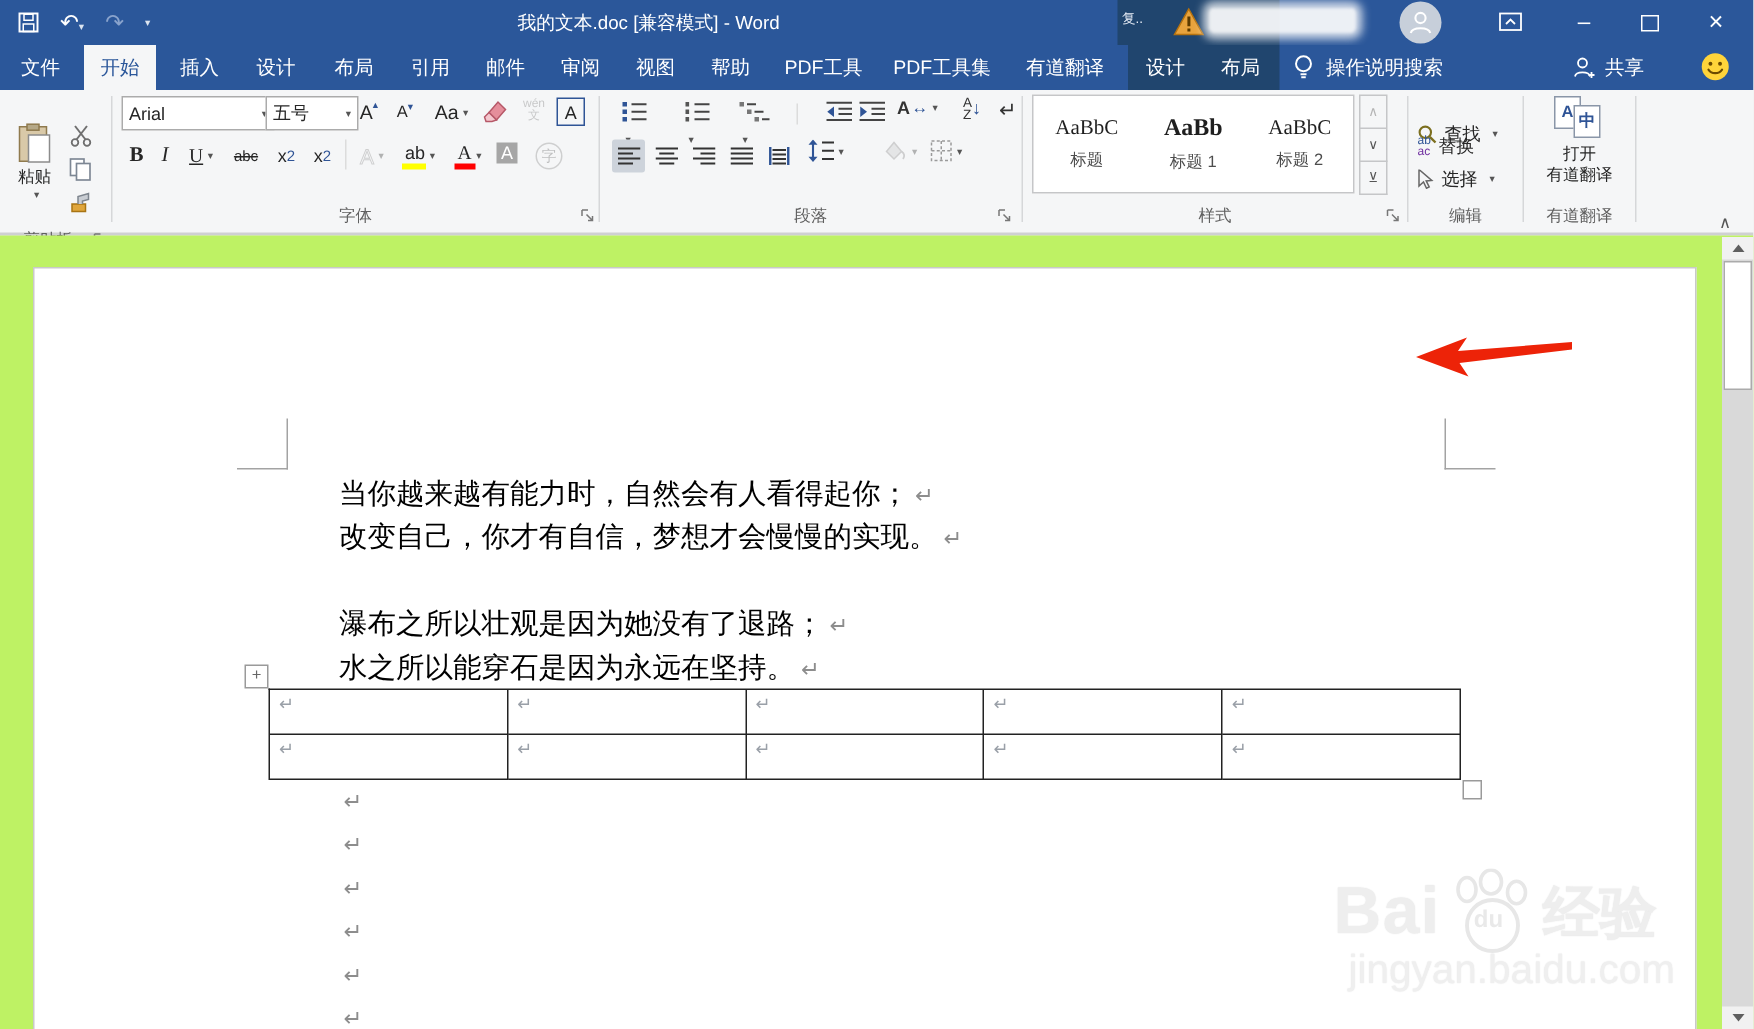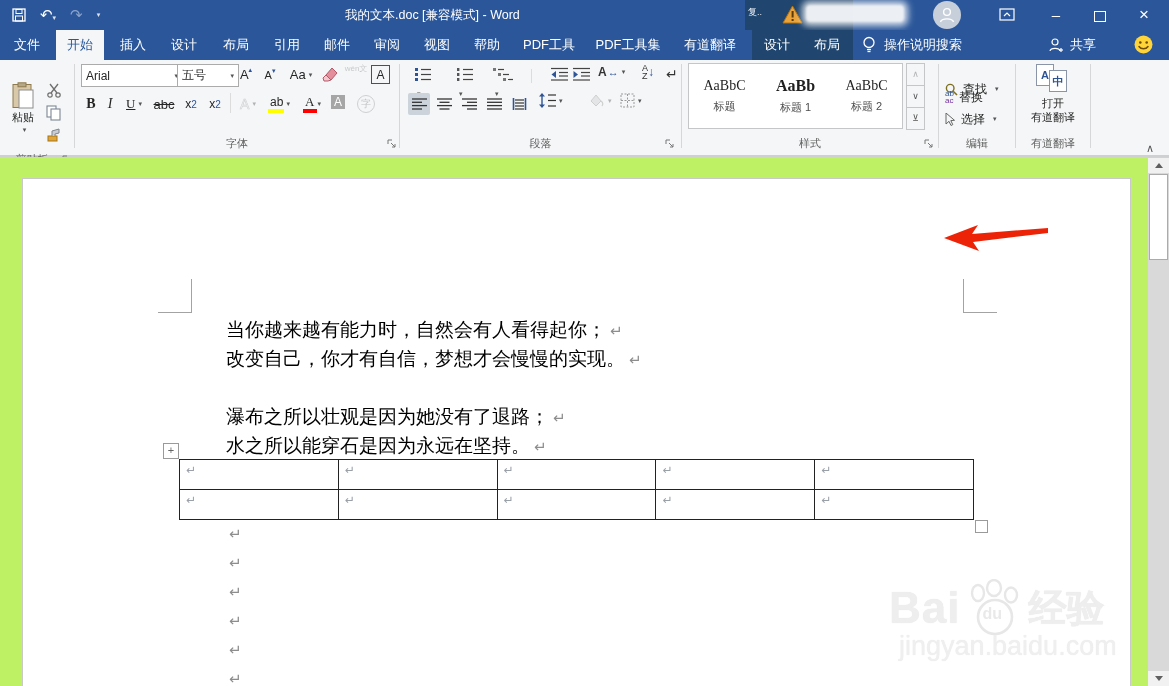--- a/index.html
+++ b/index.html
@@ -42,29 +42,29 @@
   .launcher{position:absolute;bottom:4px;width:10px;height:10px;}
   .rbtn{position:absolute;display:flex;align-items:center;justify-content:center;color:#262626;}
   .combo{position:absolute;height:21px;background:#fff;border:1px solid #ababab;display:flex;align-items:center;
          font-size:12px;color:#262626;padding:0 4px;justify-content:space-between;}
   .caret{font-size:7px;color:#555;margin-left:3px;}
   .bluecaret{font-size:7px;color:#2f5496;}
   .dimmed{opacity:.42;}
   .sel{background:#cdd3db;border-radius:2px;}
   .fb{font-size:13px;}
   .u-line{text-decoration:underline;}
-  .strike{text-decoration:line-through;font-size:13px;}
+  .strike{text-decoration:line-through;font-size:10px;}
   .hl-bar{display:inline-block;width:16px;height:4px;background:#ffff00;position:absolute;bottom:3px;left:3px;}
   .fc-bar{display:inline-block;width:14px;height:4px;background:#ff0000;position:absolute;bottom:3px;left:4px;}
   .shadeA{background:#a6a6a6;color:#fff;padding:0 3px;font-size:12px;}
   .encircle{width:16px;height:16px;border:1px solid #9a9a9a;border-radius:50%;font-size:10px;color:#777;
             display:flex;align-items:center;justify-content:center;}
   .abord{width:17px;height:17px;border:1px solid #2f5496;font-size:12px;color:#262626;
          display:flex;align-items:center;justify-content:center;}
-  .wen{display:flex;flex-direction:row;align-items:center;line-height:8px;font-size:8px;color:#8a8a8a;}
+  .wen{display:flex;flex-direction:column;align-items:center;line-height:8px;font-size:8px;color:#8a8a8a;}
   .stylebox{position:absolute;left:6px;top:3px;width:213px;height:64px;background:#fff;border:1px solid #c5c6c8;
             display:flex;align-items:center;justify-content:space-around;}
   .styleitem{display:flex;flex-direction:column;align-items:center;width:66px;cursor:default;}
   .ssample{font-size:14px;color:#1f1f1f;font-family:"Liberation Serif",serif;}
   .sname{font-size:11px;color:#4d4d4d;margin-top:5px;}
   .sarrows{position:absolute;left:224px;top:3px;width:19px;}
   .sarrow{height:21px;border:1px solid #c5c6c8;border-top-width:0;background:#f5f6f7;text-align:center;
           font-size:9px;color:#555;line-height:20px;}
   .sarrow:first-child{border-top-width:1px;}
   .edrow{position:absolute;left:6px;height:20px;display:flex;align-items:center;gap:5px;font-size:12px;color:#262626;}

